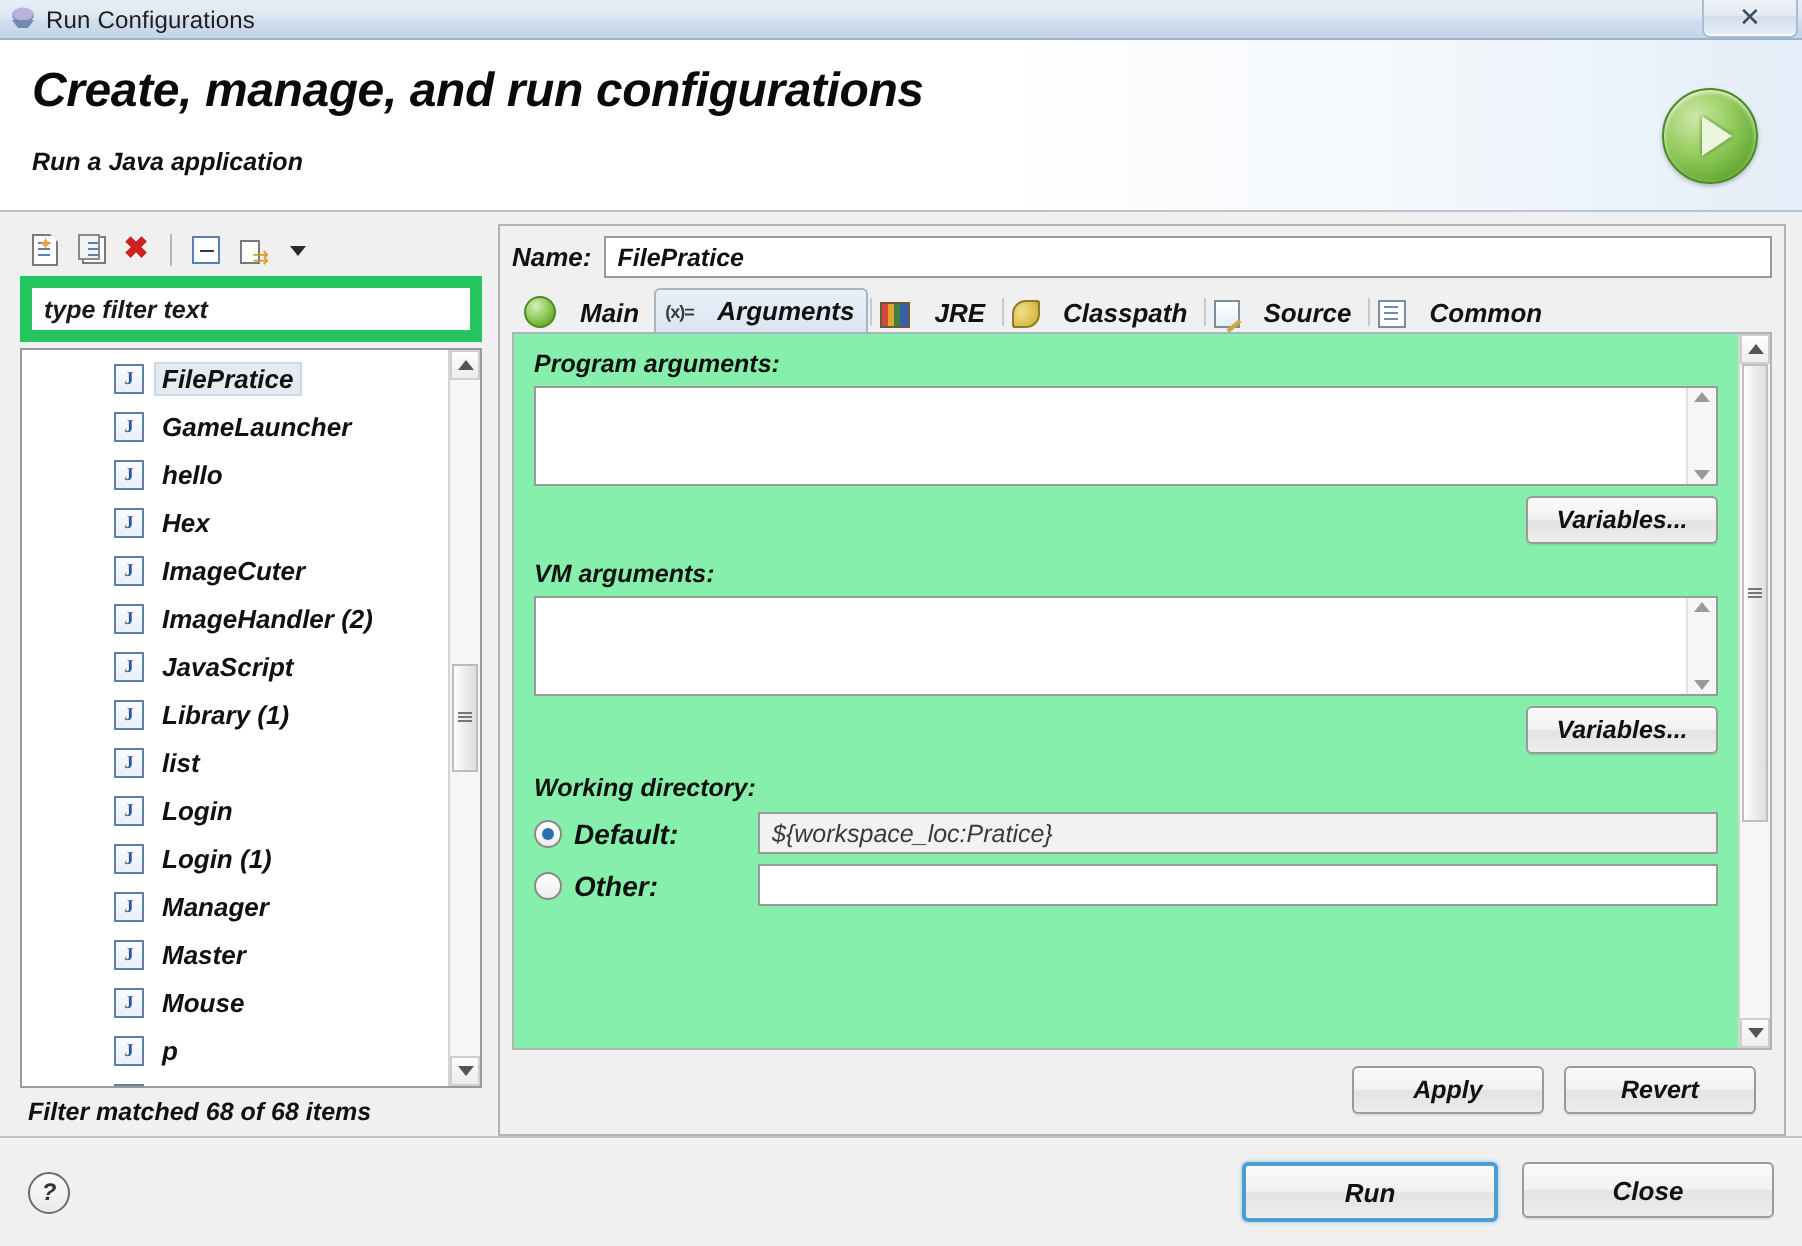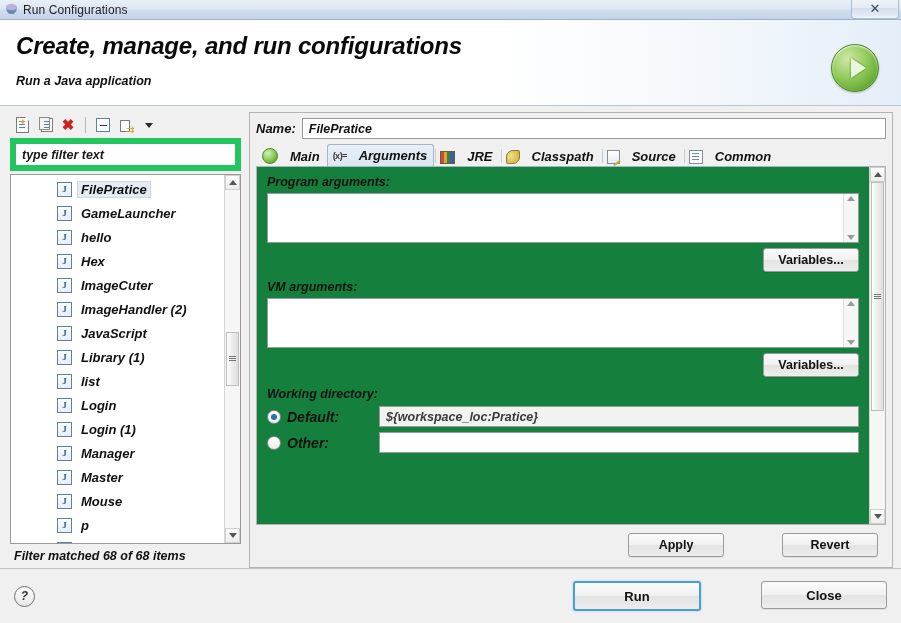--- a/index.html
+++ b/index.html
@@ -395,21 +395,21 @@
   .ico-common:after {
     content:""; position:absolute; left:2px; top:2px;
     width:7px; height:1px; background:#6f8bb0;
     box-shadow:0 3px 0 #6f8bb0, 0 6px 0 #6f8bb0;
   }
 
   .tab-body {
     flex: 1;
     border: 1px solid #b3b3b3;
     border-top: none;
-    background: #15803d;
+    background: #86efac;
     display: flex;
     min-height: 0;
     position: relative;
   }
   .tab-content {
     flex: 1;
     padding: 8px 10px 0 10px;
     min-width: 0;
     overflow: hidden;
   }
@@ -434,24 +434,23 @@
   .ta-scroll .up { width:0;height:0;border-left:4px solid transparent;border-right:4px solid transparent;border-bottom:5px solid #9a9a9a; }
   .ta-scroll .dn { width:0;height:0;border-left:4px solid transparent;border-right:4px solid transparent;border-top:5px solid #9a9a9a; }
 
   .btn {
     height: 22px;
     min-width: 74px;
     padding: 0 10px;
     border: 1px solid #9a9a9a;
     border-radius: 3px;
     background: linear-gradient(to bottom,#fbfbfb 0%,#f1f1f1 48%,#e3e3e3 52%,#ededed 100%);
-    font-size: 12.5px; font-weight: bold; color:#111;
+    font-size: 12.5px; font-style: italic; font-weight: bold; color:#111;
     display: inline-flex; align-items:center; justify-content:center;
     box-shadow: 0 1px 0 rgba(0,0,0,.07);
-    margin-left: 48px;
   }
   .btn.default {
     border: 2px solid #4a9fd0;
     box-shadow: 0 0 2px rgba(74,159,208,.6);
   }
   .row-right { display:flex; justify-content:flex-end; margin-top: 5px; }
 
   .wd-row {
     display:flex; align-items:center; gap:6px;
     margin-top: 5px;
@@ -469,21 +468,21 @@
   }
   .radio-label {
     font-size: 14px; font-style: italic; font-weight:bold; color:#111;
     width: 86px;
   }
   .wd-input {
     flex:1; height: 19px;
     border: 1px solid #9a9a9a;
     background: #f2f2f2;
     display:flex; align-items:center; padding: 0 6px;
-    font-size: 12.5px; font-style: italic; font-weight:bold; color:#3a3a3a;
+    font-size: 12.5px; font-style: italic; font-weight:normal; color:#3a3a3a;
   }
   .wd-input.empty { background:#fff; }
 
   .apply-row {
     display:flex; justify-content:flex-end; gap: 10px;
     padding: 8px 8px 4px 0;
     flex: none;
   }
 
   

